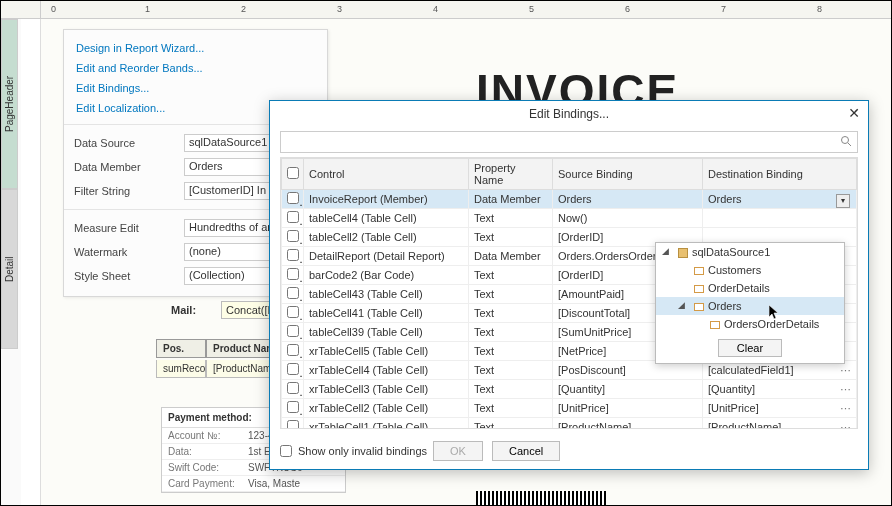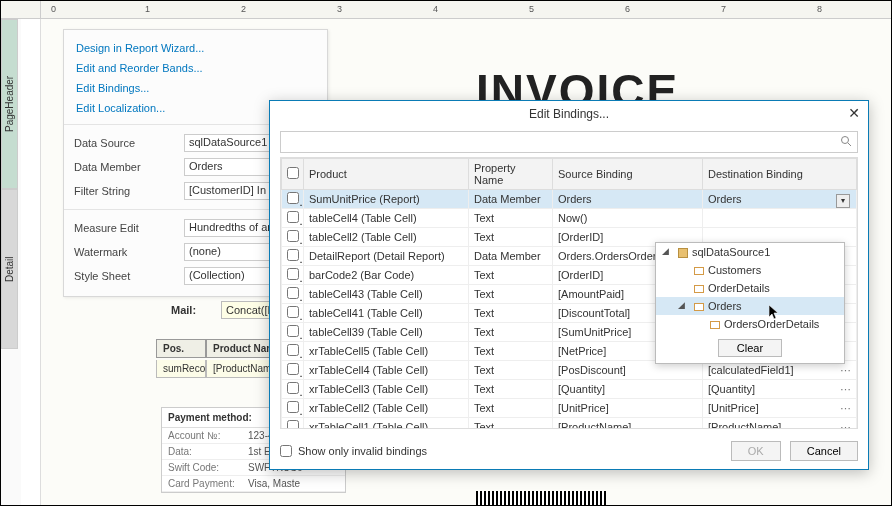--- a/index.html
+++ b/index.html
@@ -76,21 +76,21 @@
   .dropdown .node.lvl1 .exp { left:22px; }
   .dropdown .node.lvl2 { padding-left:54px; }
   .dropdown .icon-db { display:inline-block; width:10px; height:10px; background:#e8c070; border:1px solid #b89040; margin-right:4px; vertical-align:middle;}
   .dropdown .icon-tbl { display:inline-block; width:10px; height:8px; background:#fff; border:1px solid #d49a46; margin-right:4px; vertical-align:middle;}
   .dropdown .clear { text-align:center; margin:6px; }
   .dropdown .clear button { padding:2px 18px; border:1px solid #bbb; background:#f4f4f4; font-size:11px;}
   
   .cursor { position:absolute; width:12px; height:16px; z-index:300; pointer-events:none; }
   .cursor svg { display:block; }
   
-  .dialog .footer { display:flex; justify-content:space-between; align-items:center; padding:6px 10px 8px 10px; }
+  .dialog .footer { display:flex; align-items:center; padding:6px 10px 8px 10px; }
   .dialog .footer .left { display:flex; align-items:center; gap:6px; }
   .dialog .footer .right button { padding:3px 16px; border:1px solid #bbb; background:#f4f4f4; font-size:11px; margin-left:6px;}
   .dialog .footer .right button:disabled { color:#aaa; }
   
   input[type=checkbox]{ width:12px; height:12px; }
 </style>
 </head>
 <body>
 
 <div class="designer">
@@ -201,30 +201,30 @@
       <colgroup>
           <col style="width:22px">
           <col style="width:165px">
           <col style="width:84px">
           <col style="width:150px">
           <col>
         </colgroup>
       <thead>
         <tr>
           <th class="chk"><input type="checkbox" style=""></th>
-          <th>Product</th>
+          <th>Control</th>
           <th>Property Name</th>
           <th>Source Binding</th>
           <th>Destination Binding</th>
         </tr>
       </thead>
       <tbody id="rows">
           <tr class="sel">
     <td class="chk"><input type="checkbox" style=""></td>
-    <td>SumUnitPrice (Report)</td>
+    <td>InvoiceReport (Member)</td>
     <td>Data Member</td>
     <td>Orders</td>
     <td>
               <div class="dest-cell">Orders<span class="dd-btn">▾</span></div>
             </td>
           </tr>
           <tr>
     <td class="chk"><input type="checkbox" style=""></td>
     <td>tableCell4 (Table Cell)</td>
     <td>Text</td>

